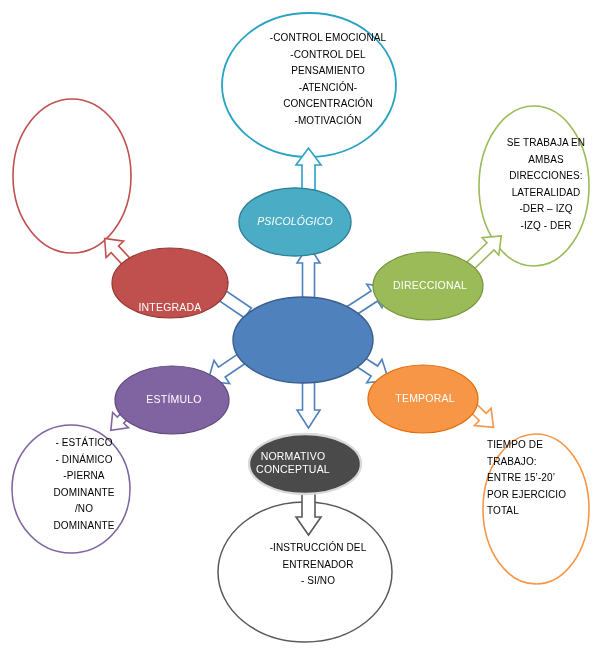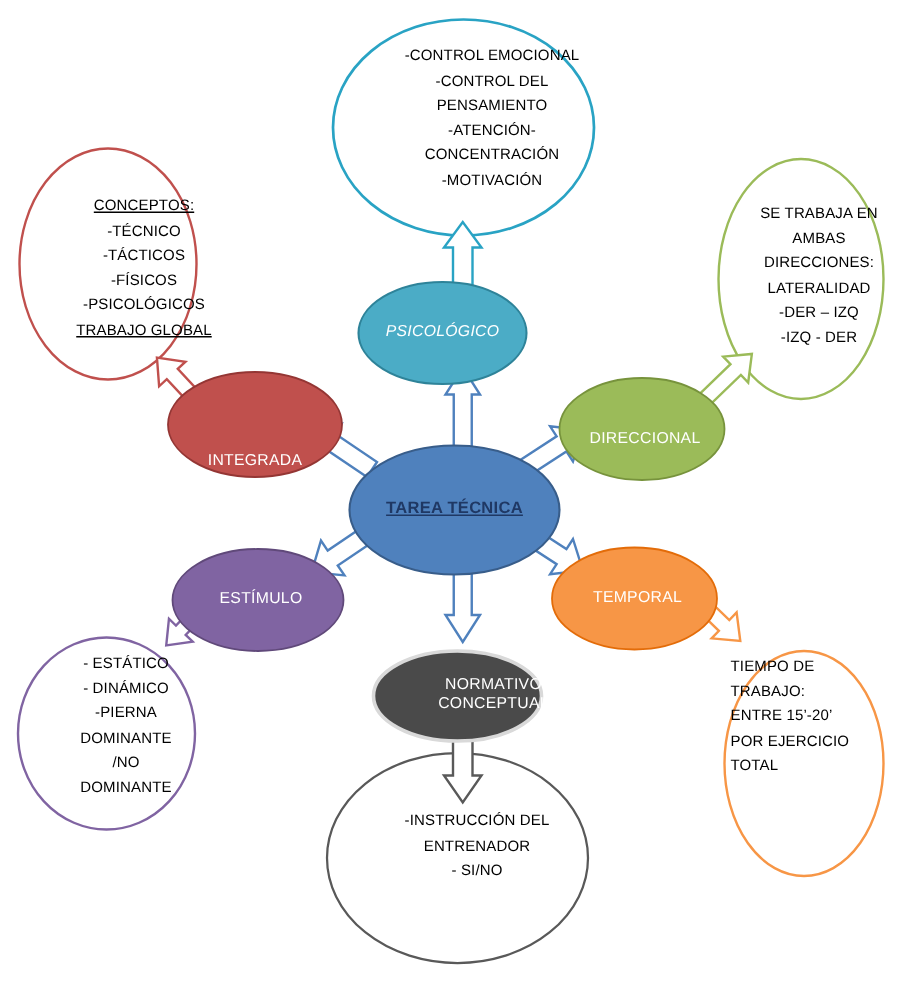--- a/index.html
+++ b/index.html
@@ -90,48 +90,41 @@
 
     <ellipse cx="172" cy="400" rx="57" ry="34" fill="#8064a2" stroke="#60497a" stroke-width="1.2"></ellipse>
 
     <ellipse cx="423" cy="399" rx="55" ry="34" fill="#f79646" stroke="#e36c09" stroke-width="1.2"></ellipse>
 
     <ellipse cx="305" cy="464" rx="56" ry="30" fill="#4a4a4a" stroke="#d9d9d9" stroke-width="2.4"></ellipse>
 
     <ellipse cx="303" cy="340" rx="70" ry="43" fill="#4f81bd" stroke="#385d8a" stroke-width="1.4"></ellipse>
   </svg>
 
-  <div class="centerlabel" style="left:233px;top:333px;width:140px;">TAREA TÉCNICA</div>
 
   <div class="nodelabel" style="left:240px;top:215px;width:110px;font-style:italic;">PSICOLÓGICO</div>
 
   <div class="nodelabel" style="left:115px;top:276px;width:110px;margin-top:25px;">INTEGRADA</div>
 
-  <div class="nodelabel" style="left:373px;top:286px;width:114px;">DIRECCIONAL</div>
+  <div class="nodelabel" style="left:373px;top:279px;width:114px;">DIRECCIONAL</div>
 
   <div class="nodelabel" style="left:117px;top:393px;width:114px;">ESTÍMULO</div>
 
   <div class="nodelabel" style="left:368px;top:392px;width:114px;text-align:center;">TEMPORAL</div>
 
-  <div class="nodelabel" style="left:250px;top:450px;width:86px;white-space:pre-line;margin-left:36px;">NORMATIVO
+  <div class="nodelabel" style="left:250px;top:450px;width:86px;white-space:pre-line;">NORMATIVO
 CONCEPTUAL</div>
 
   <div class="note" style="left:248px;top:30px;width:160px;">-CONTROL EMOCIONAL
 -CONTROL DEL
 PENSAMIENTO
 -ATENCIÓN-
 CONCENTRACIÓN
 -MOTIVACIÓN</div>
 
-  <div class="note" style="left:36px;top:130px;width:120px;"><span class="u">CONCEPTOS:</span>
--TÉCNICO
--TÁCTICOS
- -FÍSICOS
--PSICOLÓGICOS
-<span class="u">TRABAJO GLOBAL</span></div>
 
   <div class="note" style="left:491px;top:135px;width:110px;">SE TRABAJA EN
 AMBAS
 DIRECCIONES:
 LATERALIDAD
 -DER – IZQ
 -IZQ -  DER</div>
 
   <div class="note" style="left:24px;top:435px;width:120px;">-    ESTÁTICO
 -    DINÁMICO

